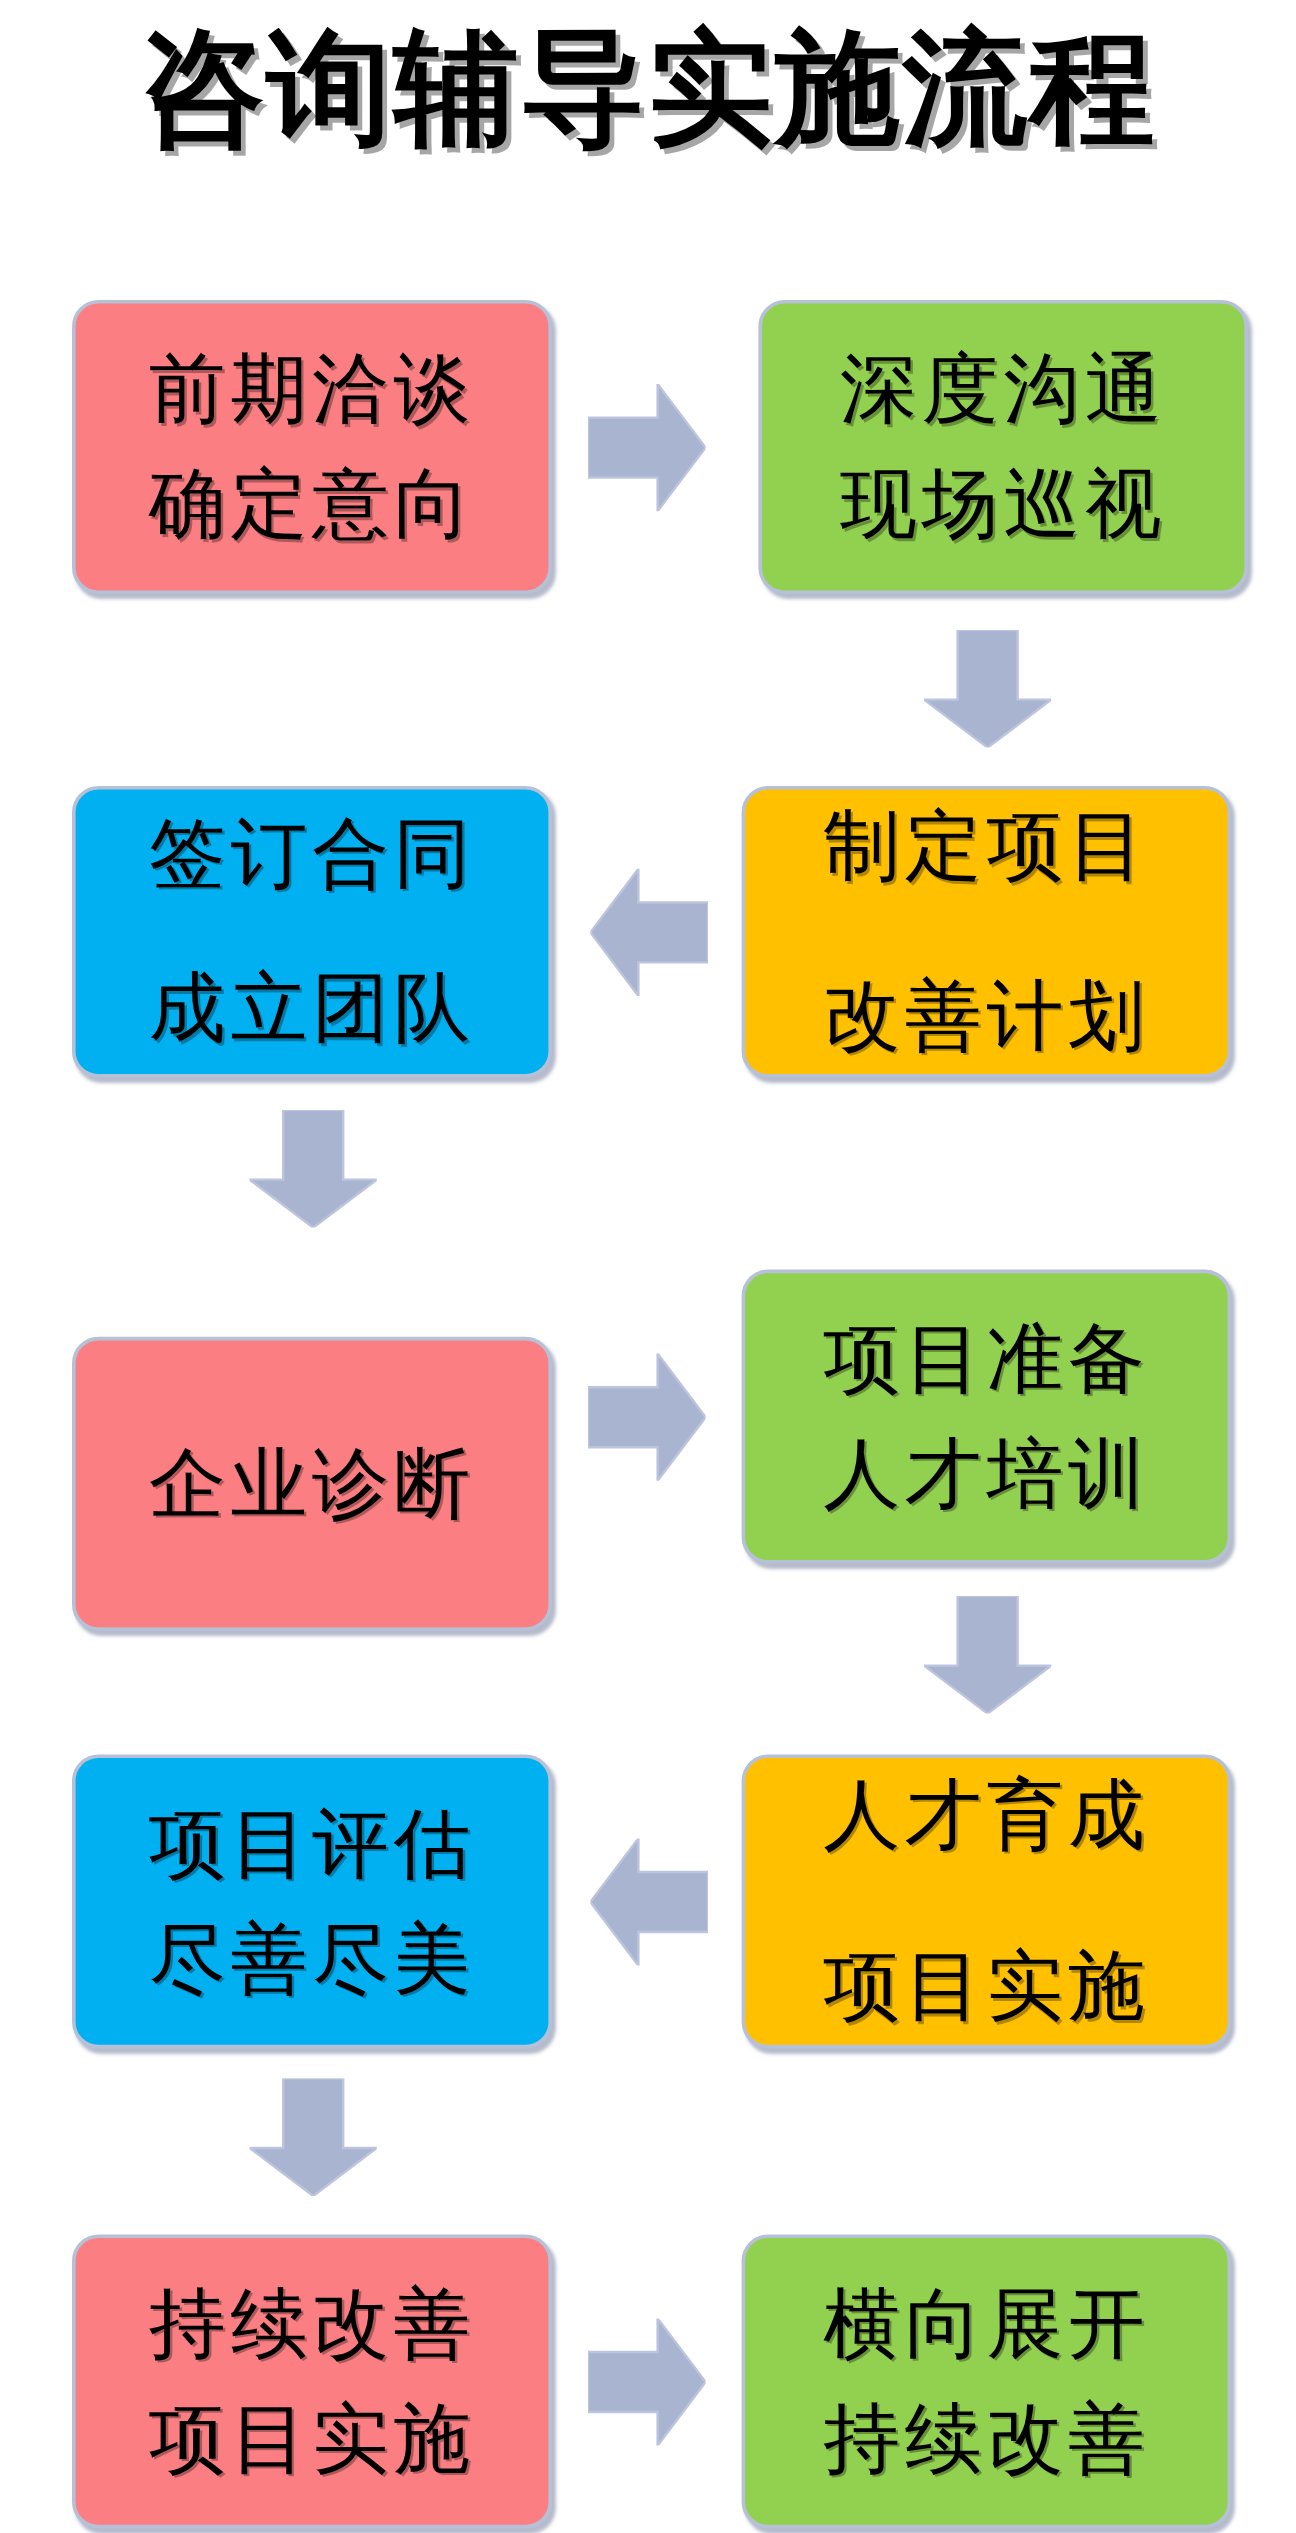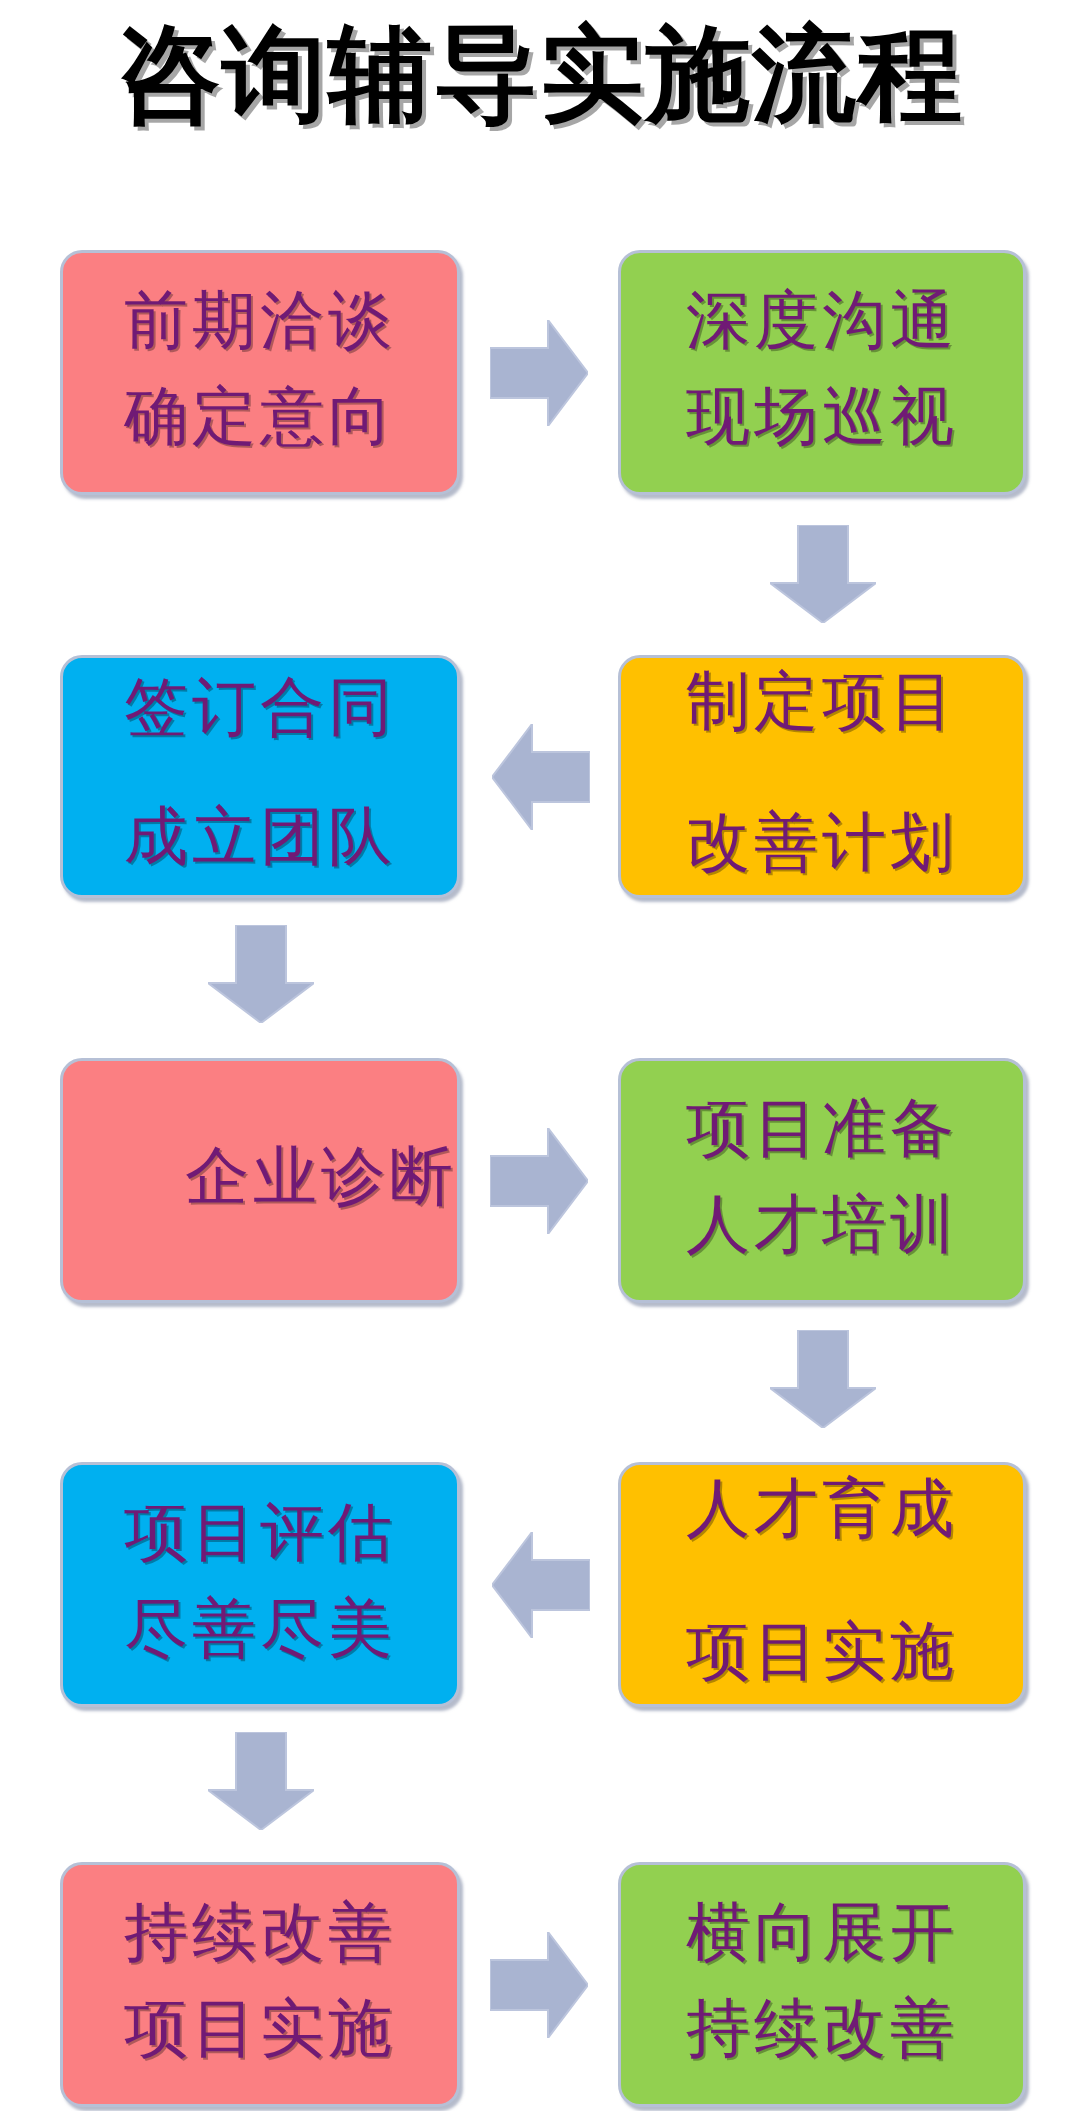--- a/index.html
+++ b/index.html
@@ -47,25 +47,25 @@
     border: 3px solid #b6c0d6;
     box-shadow: 3px 4px 3px rgba(120,132,160,0.55);
     display: flex;
     flex-direction: column;
     align-items: center;
     justify-content: center;
   }
   .box .line {
     font-size: 64px;
     line-height: 96px;
-    color: #701a75;
+    color: #000000;
     letter-spacing: 4px;
     text-shadow: 2px 2px 0px rgba(0,0,0,0.30);
     white-space: nowrap;
-    font-family: Liberation Mono, monospace;
+    font-family: Liberation Serif, serif;
   }
 
   .c-pink   { background: #fb7f82; }
   .c-green  { background: #92d050; }
   .c-blue   { background: #00b0f0; }
   .c-orange { background: #ffc000; justify-content: space-between; }
 
   
   .arrow {
     position: absolute;
@@ -83,21 +83,21 @@
     <div class="line">前期洽谈</div>
     <div class="line">确定意向</div>
   </div>
 
   <div class="arrow" style="left:490px; top:320px; width:98px; height:106px;">
     <svg width="98" height="106" viewBox="0 0 98 106" aria-hidden="true">
       <polygon points="0,28 58,28 58,0 98,53 58,106 58,78 0,78" fill="#a9b4d1" stroke="#bcc5dd" stroke-width="2"></polygon>
     </svg>
   </div>
 
-  <div class="box c-green" style="left:618px; top:250px; width:408px; height:245px;">
+  <div class="box c-green" style="left:632px; top:250px; width:408px; height:245px;">
     <div class="line">深度沟通</div>
     <div class="line">现场巡视</div>
   </div>
 
   <div class="arrow" style="left:770px; top:525px; width:106px; height:98px;">
     <svg width="106" height="98" viewBox="0 0 106 98" aria-hidden="true">
       <polygon points="28,0 78,0 78,58 106,58 53,98 0,58 28,58" fill="#a9b4d1" stroke="#bcc5dd" stroke-width="2"></polygon>
     </svg>
   </div>
 
@@ -116,21 +116,21 @@
     <div class="line">制定项目</div>
     <div class="line">改善计划</div>
   </div>
 
   <div class="arrow" style="left:208px; top:925px; width:106px; height:98px;">
     <svg width="106" height="98" viewBox="0 0 106 98" aria-hidden="true">
       <polygon points="28,0 78,0 78,58 106,58 53,98 0,58 28,58" fill="#a9b4d1" stroke="#bcc5dd" stroke-width="2"></polygon>
     </svg>
   </div>
 
-  <div class="box c-pink" style="left:60px; top:1058px; width:400px; height:245px;align-items:flex-end;">
+  <div class="box c-pink" style="left:60px; top:1114px; width:400px; height:245px;">
     <div class="line">企业诊断</div>
   </div>
 
   <div class="arrow" style="left:490px; top:1128px; width:98px; height:106px;">
     <svg width="98" height="106" viewBox="0 0 98 106" aria-hidden="true">
       <polygon points="0,28 58,28 58,0 98,53 58,106 58,78 0,78" fill="#a9b4d1" stroke="#bcc5dd" stroke-width="2"></polygon>
     </svg>
   </div>
 
   <div class="box c-green" style="left:618px; top:1058px; width:408px; height:245px;">

